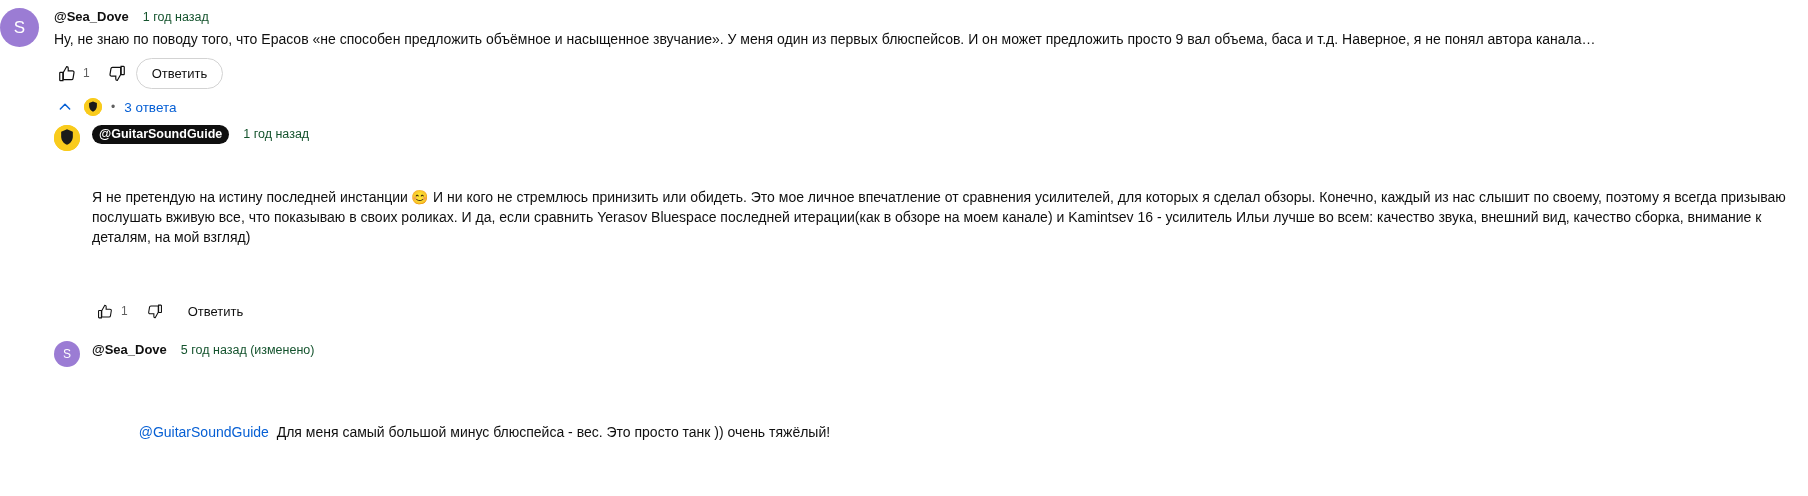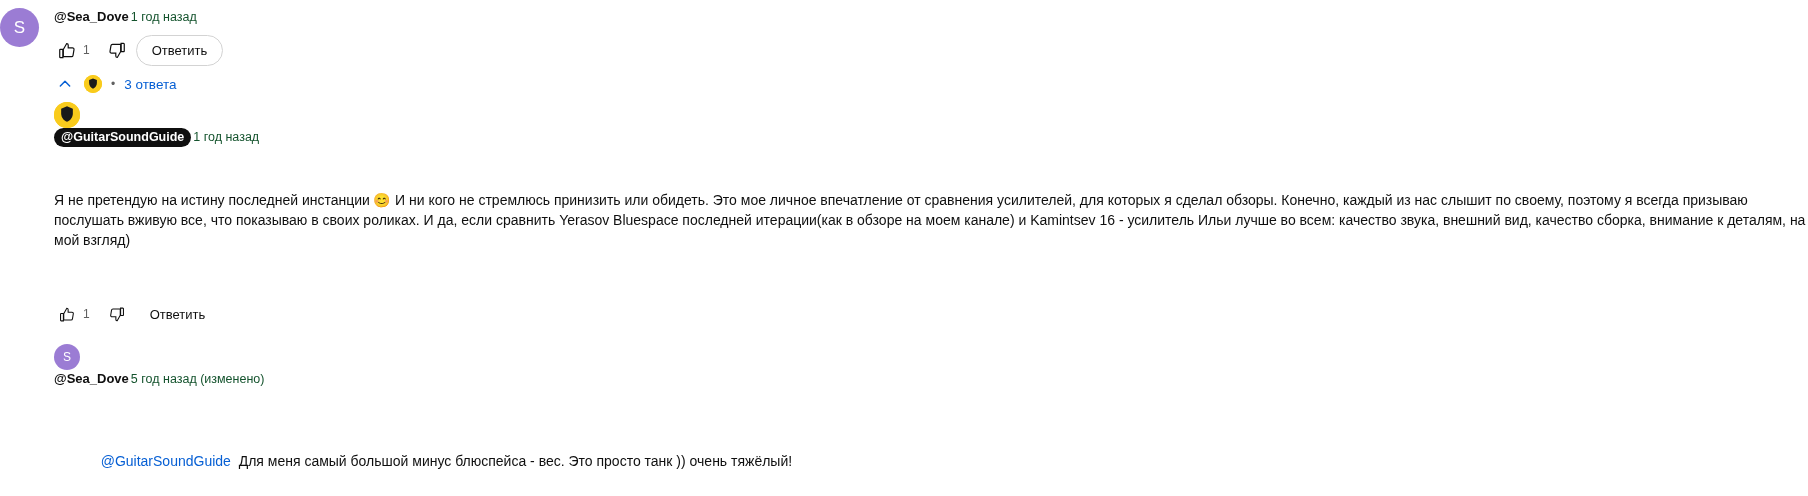--- a/index.html
+++ b/index.html
@@ -58,21 +58,21 @@
     width: 100%;
     height: 100%;
     display: block;
   }
 
   .body { flex: 1 1 auto; min-width: 0; }
 
   .meta-line {
     display: flex;
     align-items: baseline;
-    gap: 2px;
+    gap: 14px;
     line-height: 17px;
     margin-bottom: 3px;
   }
   .author {
     font-size: 13px;
     font-weight: bold;
     color: #0f0f0f;
     white-space: nowrap;
   }
   .author.owner {
@@ -175,39 +175,40 @@
     font-size: 13.5px;
     font-weight: normal;
     color: #065fd4;
     cursor: pointer;
   }
 
   .replies {
     margin-left: 54px;
     margin-top: 6px;
   }
-  .reply-item { margin-bottom: 10px; flex-direction: column; }
+  .reply-item { margin-bottom: 10px; }
 
   .para { margin: 0; }
   .para + .para { margin-top: 14px; }
 </style>
 </head>
 <body>
 
 <div class="page">
 
   <div class="comment" style="padding-top:8px;">
     <div class="avatar lg purple">
       <span>S</span>
     </div>
     <div class="body">
       <div class="meta-line">
         <span class="author">@Sea_Dove</span>
         <span class="timestamp">1 год назад</span>
       </div>
+      <div class="text">Ну, не знаю по поводу того, что Ерасов «не способен предложить объёмное и насыщенное звучание». У меня один из первых блюспейсов. И он может предложить просто 9 вал объема, баса и т.д. Наверное, я не понял автора канала…</div>
       <div class="actions">
         <span class="icon-btn">
           <svg width="19" height="19" viewBox="0 0 24 24" fill="none" stroke="#0f0f0f" stroke-width="1.5">
             <path d="M3 10.5h3.2V21H3a.8.8 0 0 1-.8-.8v-8.9a.8.8 0 0 1 .8-.8z"></path>
             <path d="M6.7 10.8 11 3.2c.9 0 1.9.7 1.9 1.9v3.6h5.4c1.2 0 2.1 1.1 1.9 2.2l-1.2 7.2a2 2 0 0 1-2 1.7H6.7z"></path>
           </svg>
         </span>
         <span class="like-count">1</span>
         <span class="icon-btn">
           <svg width="19" height="19" viewBox="0 0 24 24" fill="none" stroke="#0f0f0f" stroke-width="1.5">

